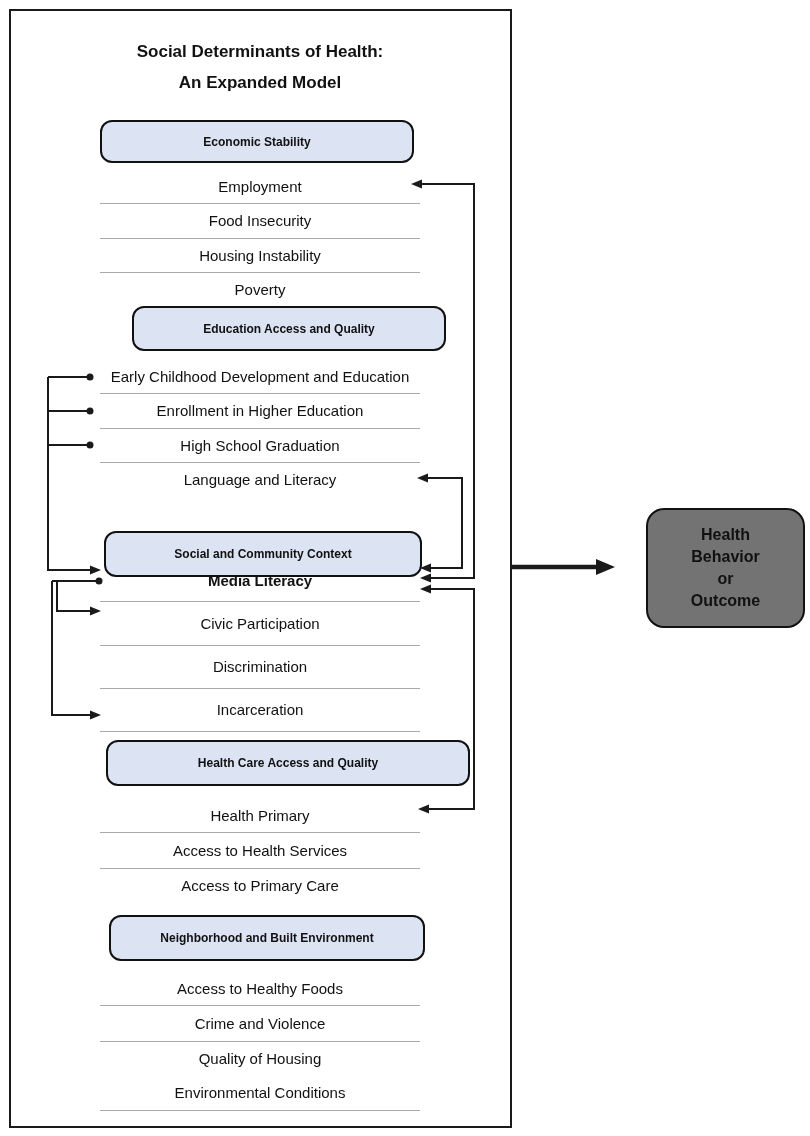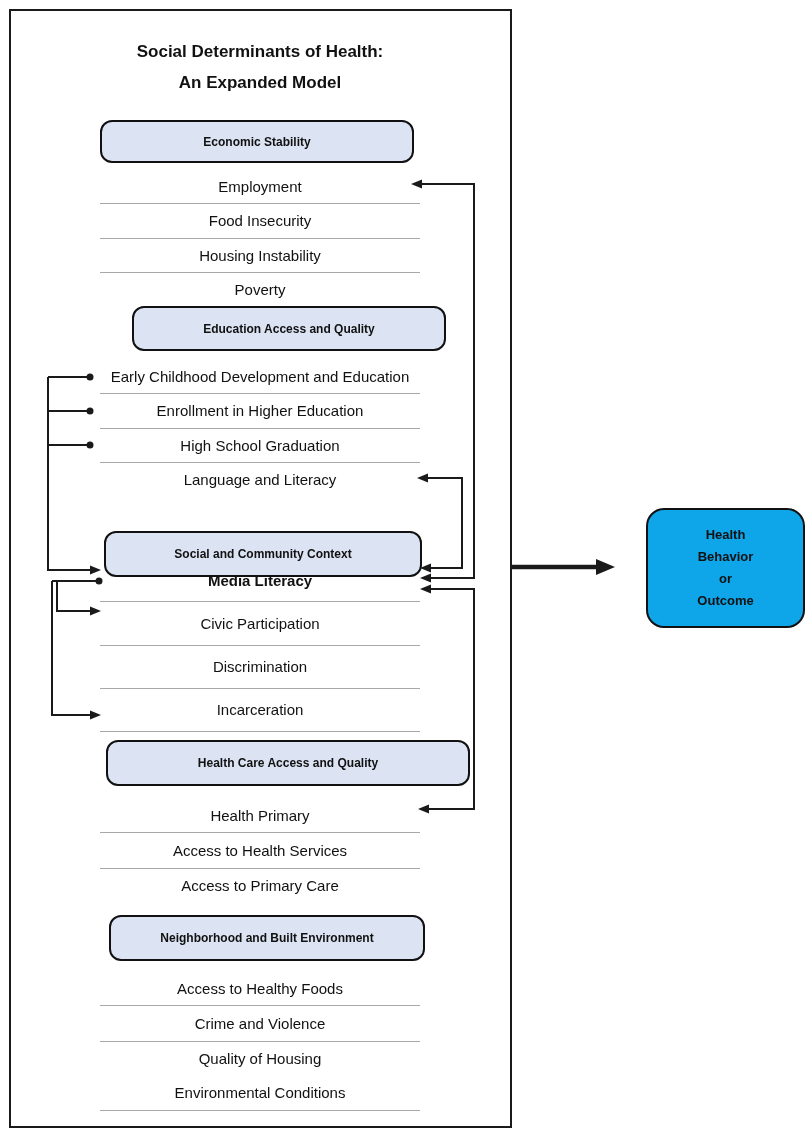--- a/index.html
+++ b/index.html
@@ -38,24 +38,24 @@
   .list-nb  { top:971px; height:140px; }
   .item {
     flex:1; display:flex; align-items:center; justify-content:center;
     font-size:15px; text-align:center;
   }
   .item.sep { border-bottom:1px solid #a8a8a8; }
   .item.bold { font-weight:bold; }
 
   .outcome {
     position:absolute; left:646px; top:508px; width:159px; height:120px;
-    box-sizing:border-box; background:#0ea5e9; border:2px solid #111111;
+    box-sizing:border-box; background:#737373; border:2px solid #111111;
     border-radius:18px; display:flex; flex-direction:column;
     align-items:center; justify-content:center;
-    font-weight:bold; font-size:13px; line-height:22px; text-align:center;
+    font-weight:bold; font-size:16px; line-height:22px; text-align:center;
   }
 </style>
 </head>
 <body>
 
 <div class="stage">
 
   <svg class="overlay" viewBox="0 0 810 1136">
     <g stroke="#1a1a1a" stroke-width="2" fill="none">
 

